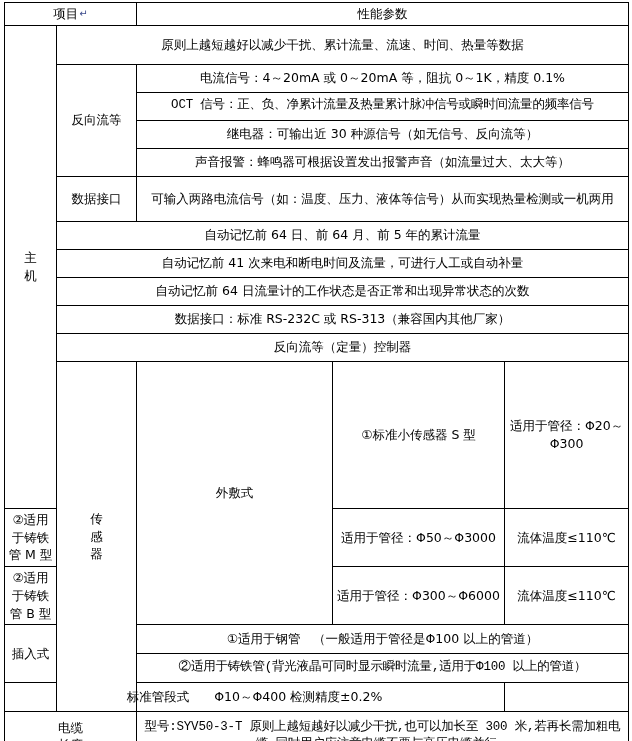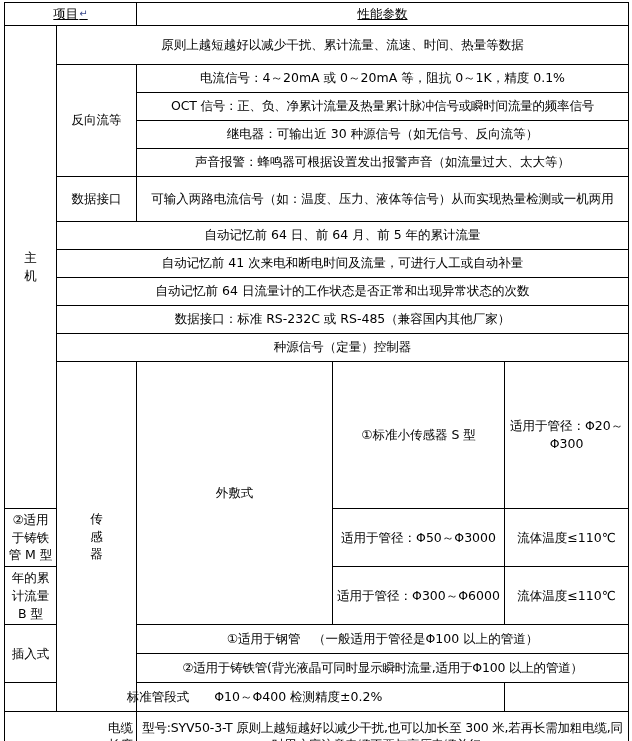--- a/index.html
+++ b/index.html
@@ -42,34 +42,33 @@
     font-size: 12.5px;
     line-height: 1.45;
     letter-spacing: 0;
     padding: 2px 1px;
   }
   td.vstack .ch {
     display: block;
   }
   td.twoline .ch {
     display: block;
-    text-align: right;
   }
   .hdr {
     font-size: 13px;
-    text-decoration: underline;
   }
   .pmark {
     font-size: 10px;
     color: #3b4a8c;
     vertical-align: middle;
     padding-left: 1px;
   }
   .tight {
     letter-spacing: -0.2px;
+    font-family: Liberation Mono, monospace;
   }
 </style>
 </head>
 <body>
 
 <div class="sheet">
 <table class="spec">
   <colgroup>
     <col style="width:52px">
     <col style="width:80px">
@@ -114,44 +113,44 @@
     <tr>
       <td colspan="4" style="height:23px">自动记忆前 64 日、前 64 月、前 5 年的累计流量</td>
     </tr>
     <tr>
       <td colspan="4" style="height:23px">自动记忆前 41 次来电和断电时间及流量，可进行人工或自动补量</td>
     </tr>
     <tr>
       <td colspan="4" style="height:23px">自动记忆前 64 日流量计的工作状态是否正常和出现异常状态的次数</td>
     </tr>
     <tr>
-      <td colspan="4" style="height:23px">数据接口：标准 RS-232C 或 RS-485（兼容国内其他厂家）</td>
+      <td colspan="4" style="height:23px">数据接口：标准 RS-232C 或 RS-313（兼容国内其他厂家）</td>
     </tr>
     <tr>
-      <td colspan="4" style="height:23px">种源信号（定量）控制器</td>
+      <td colspan="4" style="height:23px">反向流等（定量）控制器</td>
     </tr>
 
     <tr>
       <td rowspan="6" class="vstack">
             <span class="ch">传</span>
             <span class="ch">感</span>
             <span class="ch">器</span>
           </td>
       <td rowspan="3">外敷式</td>
       <td style="height:27px">①标准小传感器 S 型</td>
       <td>适用于管径：Φ20～Φ300</td>
       <td>流体温度≤110℃</td>
     </tr>
     <tr>
       <td style="height:27px">②适用于铸铁管 M 型</td>
       <td>适用于管径：Φ50～Φ3000</td>
       <td>流体温度≤110℃</td>
     </tr>
     <tr>
-      <td style="height:27px">年的累计流量 B 型</td>
+      <td style="height:27px">②适用于铸铁管 B 型</td>
       <td>适用于管径：Φ300～Φ6000</td>
       <td>流体温度≤110℃</td>
     </tr>
 
     <tr>
       <td rowspan="2">插入式</td>
       <td colspan="3" style="height:24px">①适用于钢管　（一般适用于管径是Φ100 以上的管道）</td>
     </tr>
     <tr>
       <td colspan="3" style="height:24px" class="tight">②适用于铸铁管(背光液晶可同时显示瞬时流量,适用于Φ100 以上的管道）</td>

